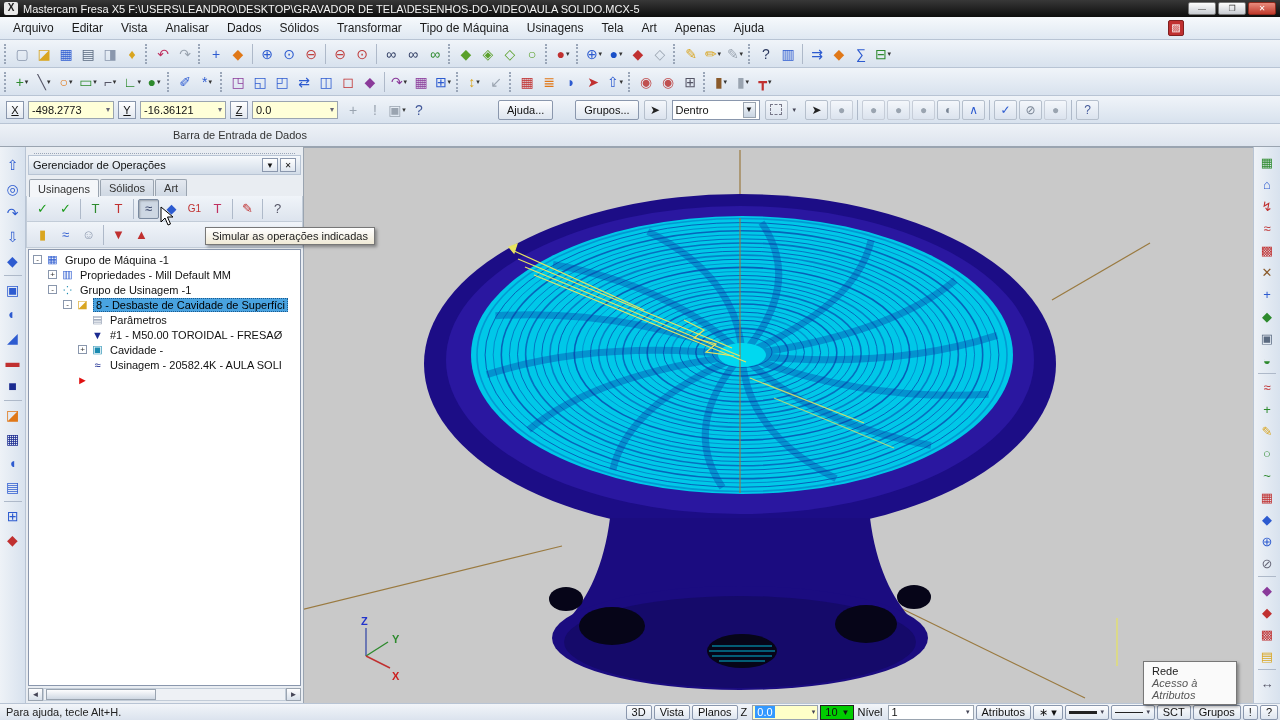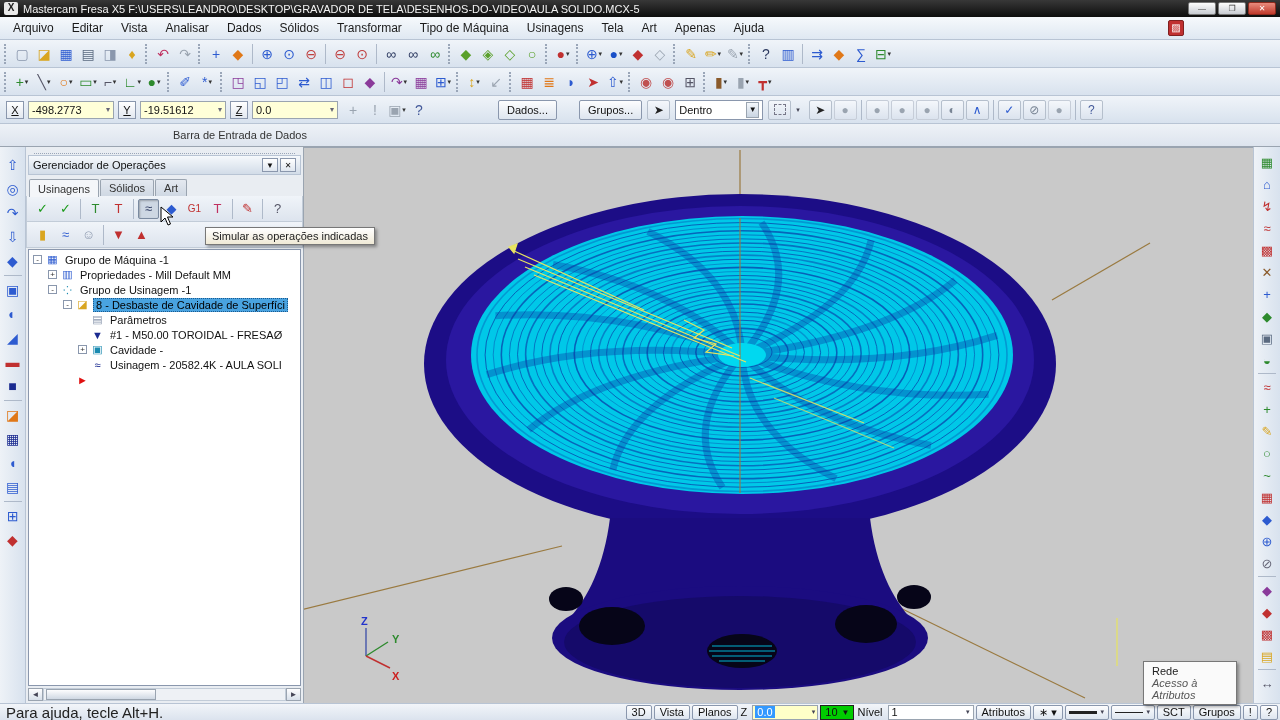--- a/index.html
+++ b/index.html
@@ -108,21 +108,21 @@
 
   
   #righttb { width:27px; background:linear-gradient(90deg,#eef2f7,#d8e2ee);
     border-left:1px solid #b8c4d4; display:flex; flex-direction:column; align-items:center; padding-top:4px; }
   #righttb .tbi { width:22px; height:20px; margin:1px 0; font-size:13px; }
   #righttb .sep { width:18px; height:1px; margin:2px 0; }
 
   
   #statusbar { height:17px; background:linear-gradient(#f2f5f9,#dbe3ee);
     border-top:1px solid #b8c4d4; display:flex; align-items:center; padding:0 2px 0 6px; }
-  #status-left { flex:1; font-size:15px; color:#222; }
+  #status-left { flex:1; font-size:11px; color:#222; }
   .sbtn { border:1px solid #8a97ad; background:linear-gradient(#fdfdfe,#dde5ef);
     padding:0 5px; height:15px; font-size:11px; display:flex; align-items:center; border-radius:2px; margin-left:2px;}
   .slbl { padding:0 3px; font-size:11px; }
   .zfield { width:66px; height:15px; background:#ffffc8; border:1px solid #9aa4b0;
     display:flex; align-items:center; padding:0 2px; margin-left:2px;}
   .zfield .hl { background:#3399ff; color:#fff; padding:0 2px; }
   .zfield .ddarr { margin-left:auto; font-size:7px; color:#445; }
   .greenbtn { background:#00cc00; border:1px solid #222; height:15px; display:flex;
     align-items:center; padding:0 4px; margin-left:2px; font-size:11px; }
   .greenbtn .ddarr { margin-left:4px; font-size:8px; }
@@ -424,21 +424,21 @@
   </div>
 
 <div id="coordbar">
   <div class="axbtn">X</div>
   <div class="coordfield">
     <span class="val">-498.2773</span>
     <span class="ddarr">▾</span>
   </div>
   <div class="axbtn">Y</div>
   <div class="coordfield">
-    <span class="val">-19.51612</span>
+    <span class="val">-16.36121</span>
     <span class="ddarr">▾</span>
   </div>
   <div class="axbtn">Z</div>
   <div class="coordfield">
     <span class="val">0.0</span>
     <span class="ddarr">▾</span>
   </div>
   <span id="coord-grayicons" style="display:flex;">
       <span class="tbi">
         <span style="color: rgb(154, 164, 176);">+</span>
@@ -448,21 +448,21 @@
       </span>
       <span class="tbi">
         <span style="color: rgb(154, 164, 176);">▣</span>
         <span class="ddarr">▾</span>
       </span>
       <span class="tbi">
         <span style="color: rgb(68, 90, 154);">?</span>
       </span>
     </span>
   <span style="width:60px"></span>
-  <div class="selbtn">Dados...</div>
+  <div class="selbtn">Ajuda...</div>
   <span style="width:14px"></span>
   <div class="selbtn">Grupos...</div>
   <div class="circbtn" style="color:#222">➤</div>
   <div id="dentro-select">
     <span class="val">Dentro</span>
     <span class="ddarr">▼</span>
   </div>
   <div class="circbtn" style="color:#778">
       <span style="border:1px dashed #778;width:12px;height:11px;display:block"></span>
     </div>

